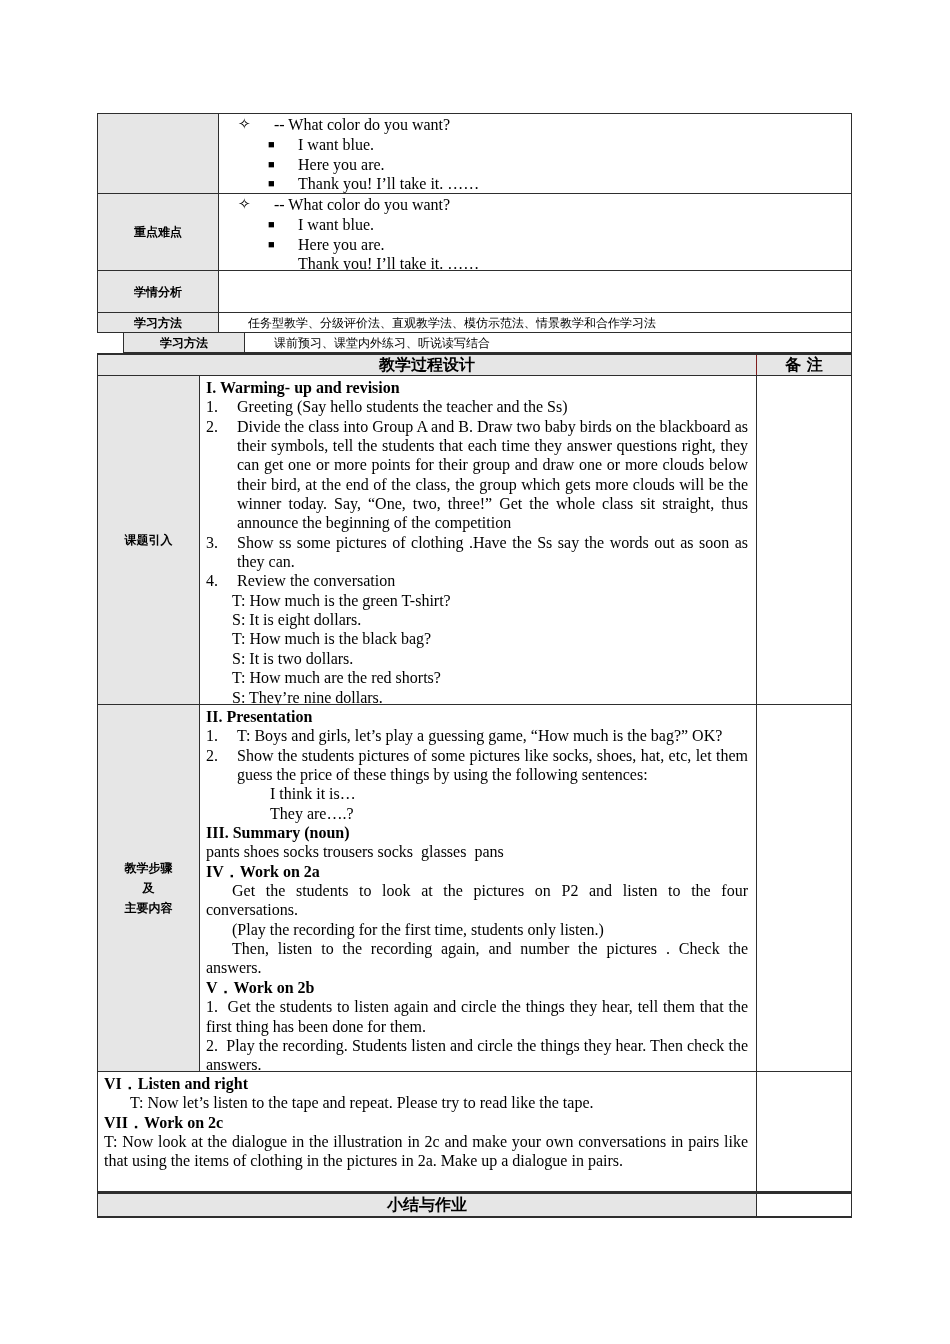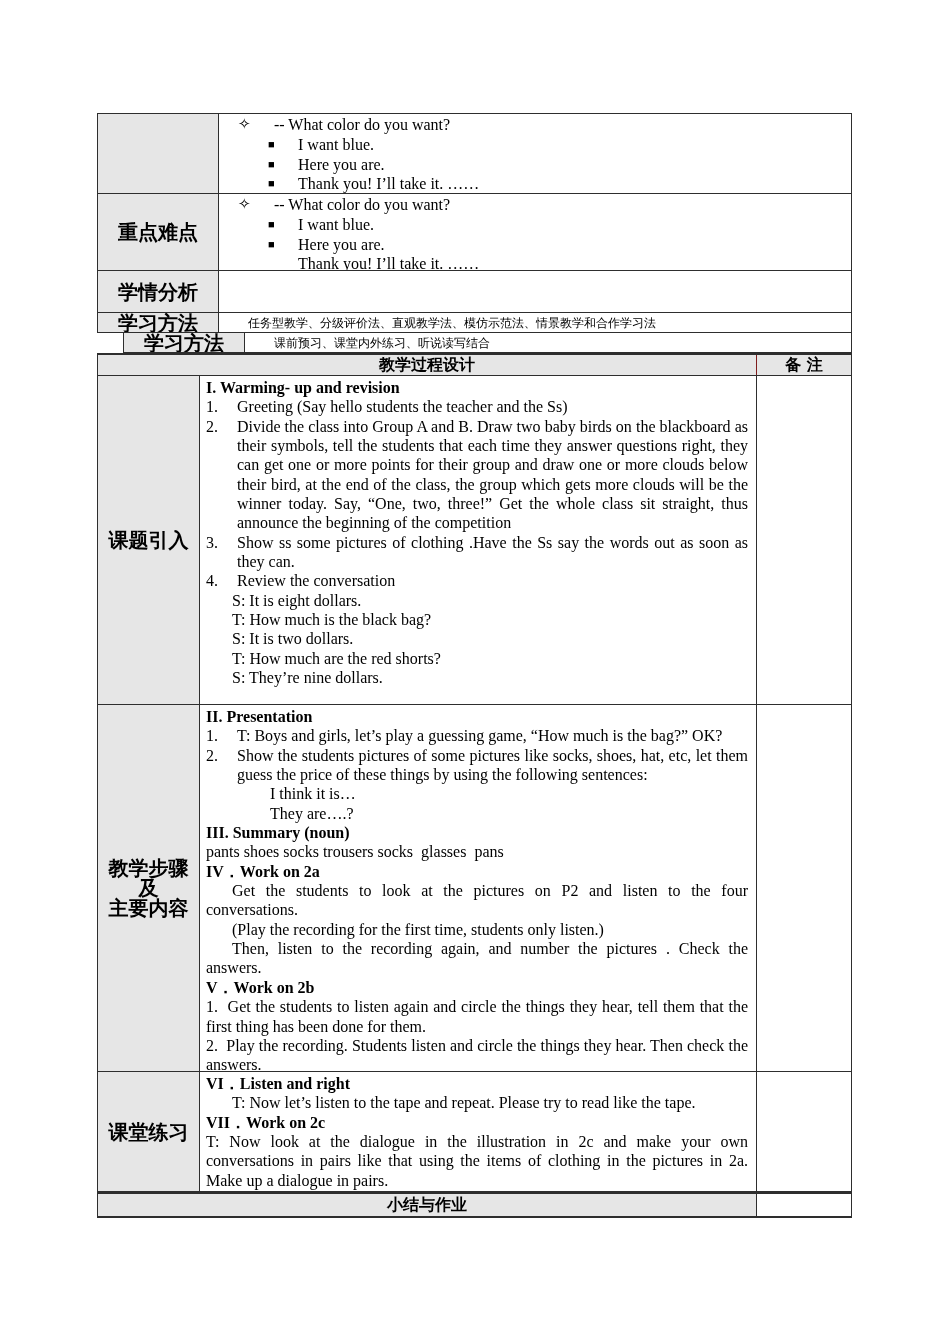--- a/index.html
+++ b/index.html
@@ -41,21 +41,21 @@
   .h-ft  { height: 26px; }
 
   .lab {
     background: #e6e6e6;
     display: flex;
     flex-direction: column;
     align-items: center;
     justify-content: center;
     font-family: "DejaVu Sans", "Liberation Sans", sans-serif;
     font-weight: bold;
-    font-size: 20px;
+    font-size: 12px;
     line-height: 20px;
     border-right: 1px solid #2e2e2e;
     flex-shrink: 0;
     overflow: hidden;
     text-align: center;
   }
   .lab.up  { width: 121px; }
   .lab.low { width: 102px; }
 
   .con {
@@ -199,20 +199,21 @@
           <span class="itx">Divide the class into Group A and B. Draw two baby birds on the blackboard as their symbols, tell the students that each time they answer questions right, they can get one or more points for their group and draw one or more clouds below their bird, at the end of the class, the group which gets more clouds will be the winner today. Say, “One, two, three!” Get the whole class sit straight, thus announce the beginning of the competition</span>
         </div>
         <div class="item">
           <span class="inum">3.</span>
           <span class="itx">Show ss some pictures of clothing .Have the Ss say the words out as soon as they can.</span>
         </div>
         <div class="item">
           <span class="inum">4.</span>
           <span class="itx">Review the conversation</span>
         </div>
+        <div class="dlg">T: How much is the green T-shirt?</div>
         <div class="dlg">S: It is eight dollars.</div>
         <div class="dlg">T: How much is the black bag?</div>
         <div class="dlg">S: It is two dollars.</div>
         <div class="dlg">T: How much are the red shorts?</div>
         <div class="dlg">S: They’re nine dollars.</div>
       </div>
       <div class="rem"></div>
     </div>
 
     <div class="trow h-st">
@@ -240,21 +241,20 @@
         <div class="pind">(Play the recording for the first time, students only listen.)</div>
         <div class="pind">Then, listen to the recording again, and number the pictures . Check the answers.</div>
         <div class="bh">V．Work on 2b</div>
         <div class="pj">1.&nbsp; Get the students to listen again and circle the things they hear, tell them that the first thing has been done for them.</div>
         <div class="pj">2.&nbsp; Play the recording. Students listen and circle the things they hear. Then check the answers.</div>
       </div>
       <div class="rem"></div>
     </div>
 
     <div class="trow h-pr">
-      <div class="lab low">课堂练习</div>
       <div class="con low">
         <div class="bh">VI．Listen and right</div>
         <div class="pind">T: Now let’s listen to the tape and repeat. Please try to read like the tape.</div>
         <div class="bh">VII．Work on 2c</div>
         <div class="pj">T: Now look at the dialogue in the illustration in 2c and make your own conversations in pairs like that using the items of clothing in the pictures in 2a. Make up a dialogue in pairs.</div>
       </div>
       <div class="rem"></div>
     </div>
 
     <div class="trow h-ft thick-top thick-bottom">

